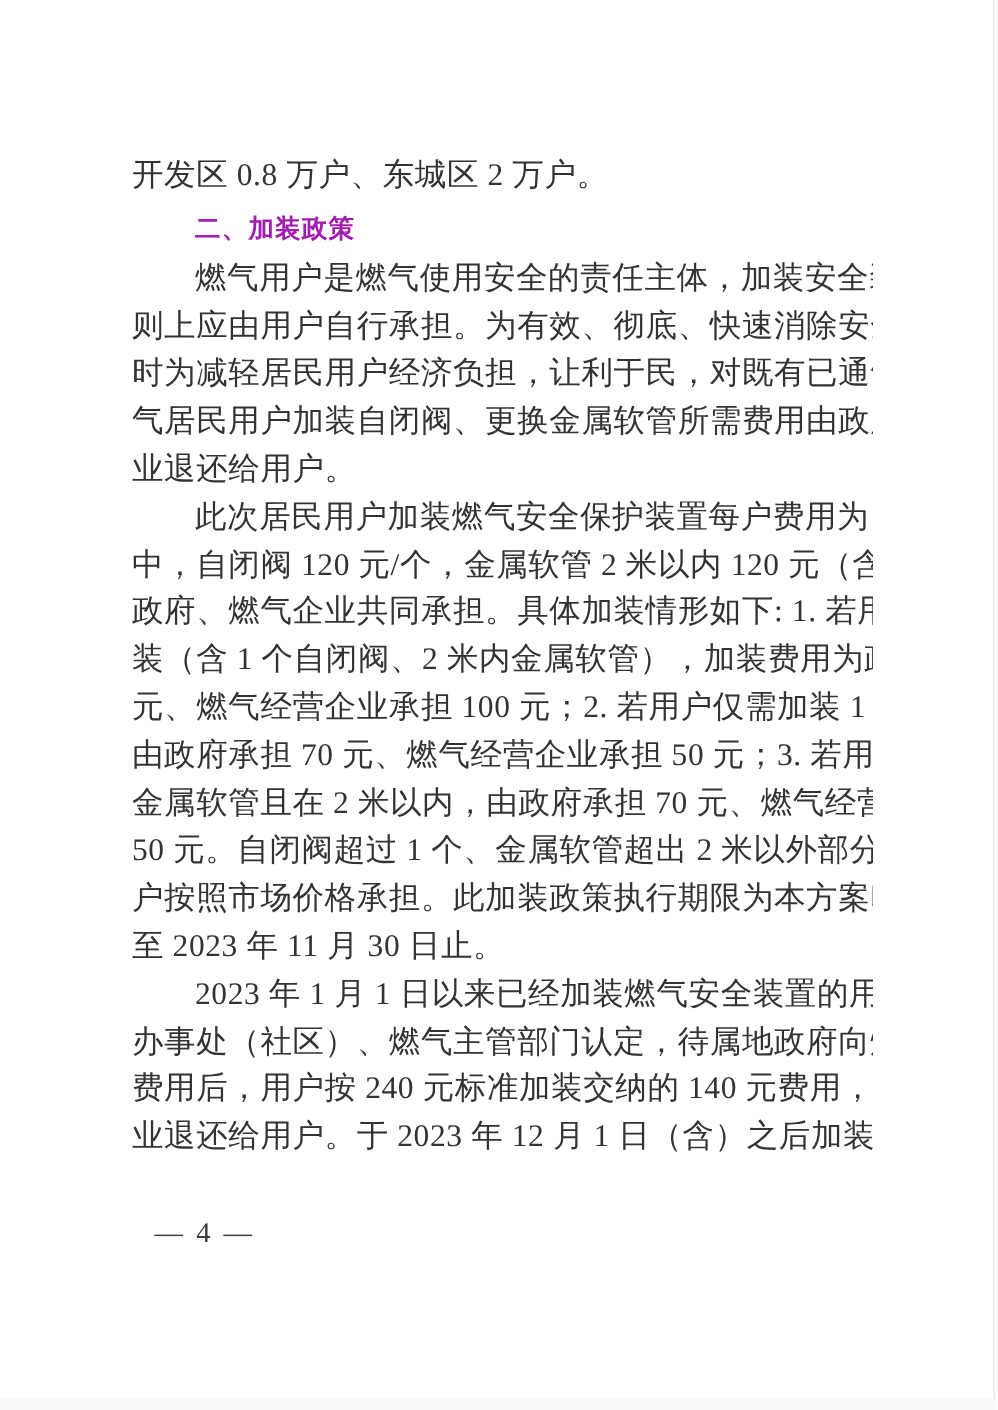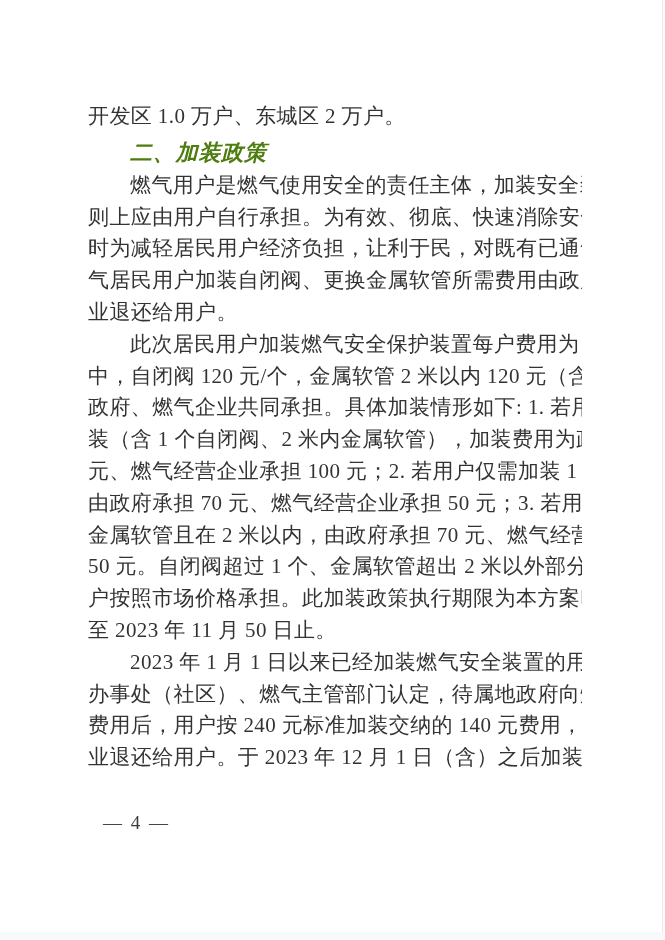--- a/index.html
+++ b/index.html
@@ -33,28 +33,27 @@
   }
   .line.short {
     text-align-last: left;
   }
   .line.indent {
     text-indent: 42px;
   }
   .heading {
     font-family: "Liberation Sans", "DejaVu Sans", sans-serif;
     font-weight: bold;
-    color: #4d7c0f;
-    font-size: 22px;
+    color: #a21caf;
+    font-size: 17px;
     line-height: 35px;
     letter-spacing: 0.8px;
     text-indent: 42px;
     margin-top: 2px;
     white-space: nowrap;
-    font-style: italic;
   }
   .subheading {
     font-size: 21px;
     line-height: 33px;
     letter-spacing: 0.6px;
     text-indent: 38px;
     white-space: nowrap;
   }
   .page-number {
     position: absolute;
@@ -82,21 +81,21 @@
     height: 8px;
     background: #f8f9fb;
   }
 </style>
 </head>
 <body>
 
 <div class="page">
   <div class="content">
 
-    <div class="line short">开发区 1.0 万户、东城区 2 万户。</div>
+    <div class="line short">开发区 0.8 万户、东城区 2 万户。</div>
 
     <div class="heading">二、加装政策</div>
 
 
     <div>
       <div class="line indent">燃气用户是燃气使用安全的责任主体，加装安全装置费用原</div>
       <div class="line">则上应由用户自行承担。为有效、彻底、快速消除安全隐患，同</div>
       <div class="line">时为减轻居民用户经济负担，让利于民，对既有已通气管道天然</div>
       <div class="line">气居民用户加装自闭阀、更换金属软管所需费用由政府、燃气企</div>
       <div class="line short">业退还给用户。</div>
@@ -105,21 +104,21 @@
     <div>
       <div class="line indent">此次居民用户加装燃气安全保护装置每户费用为 240 元，其</div>
       <div class="line">中，自闭阀 120 元/个，金属软管 2 米以内 120 元（含接口），由</div>
       <div class="line">政府、燃气企业共同承担。具体加装情形如下: 1. 若用户配套加</div>
       <div class="line">装（含 1 个自闭阀、2 米内金属软管），加装费用为政府承担 140</div>
       <div class="line">元、燃气经营企业承担 100 元；2. 若用户仅需加装 1 个自闭阀，</div>
       <div class="line">由政府承担 70 元、燃气经营企业承担 50 元；3. 若用户仅需更换</div>
       <div class="line">金属软管且在 2 米以内，由政府承担 70 元、燃气经营企业承担</div>
       <div class="line">50 元。自闭阀超过 1 个、金属软管超出 2 米以外部分的费用由用</div>
       <div class="line">户按照市场价格承担。此加装政策执行期限为本方案印发之日起</div>
-      <div class="line short">至 2023 年 11 月 50 日止。</div>
+      <div class="line short">至 2023 年 11 月 30 日止。</div>
     </div>
 
     <div>
       <div class="line indent">2023 年 1 月 1 日以来已经加装燃气安全装置的用户，经属地</div>
       <div class="line">办事处（社区）、燃气主管部门认定，待属地政府向燃气企业支付</div>
       <div class="line">费用后，用户按 240 元标准加装交纳的 140 元费用，可由燃气企</div>
       <div class="line">业退还给用户。于 2023 年 12 月 1 日（含）之后加装的，所需费</div>
     </div>
 
   </div>

